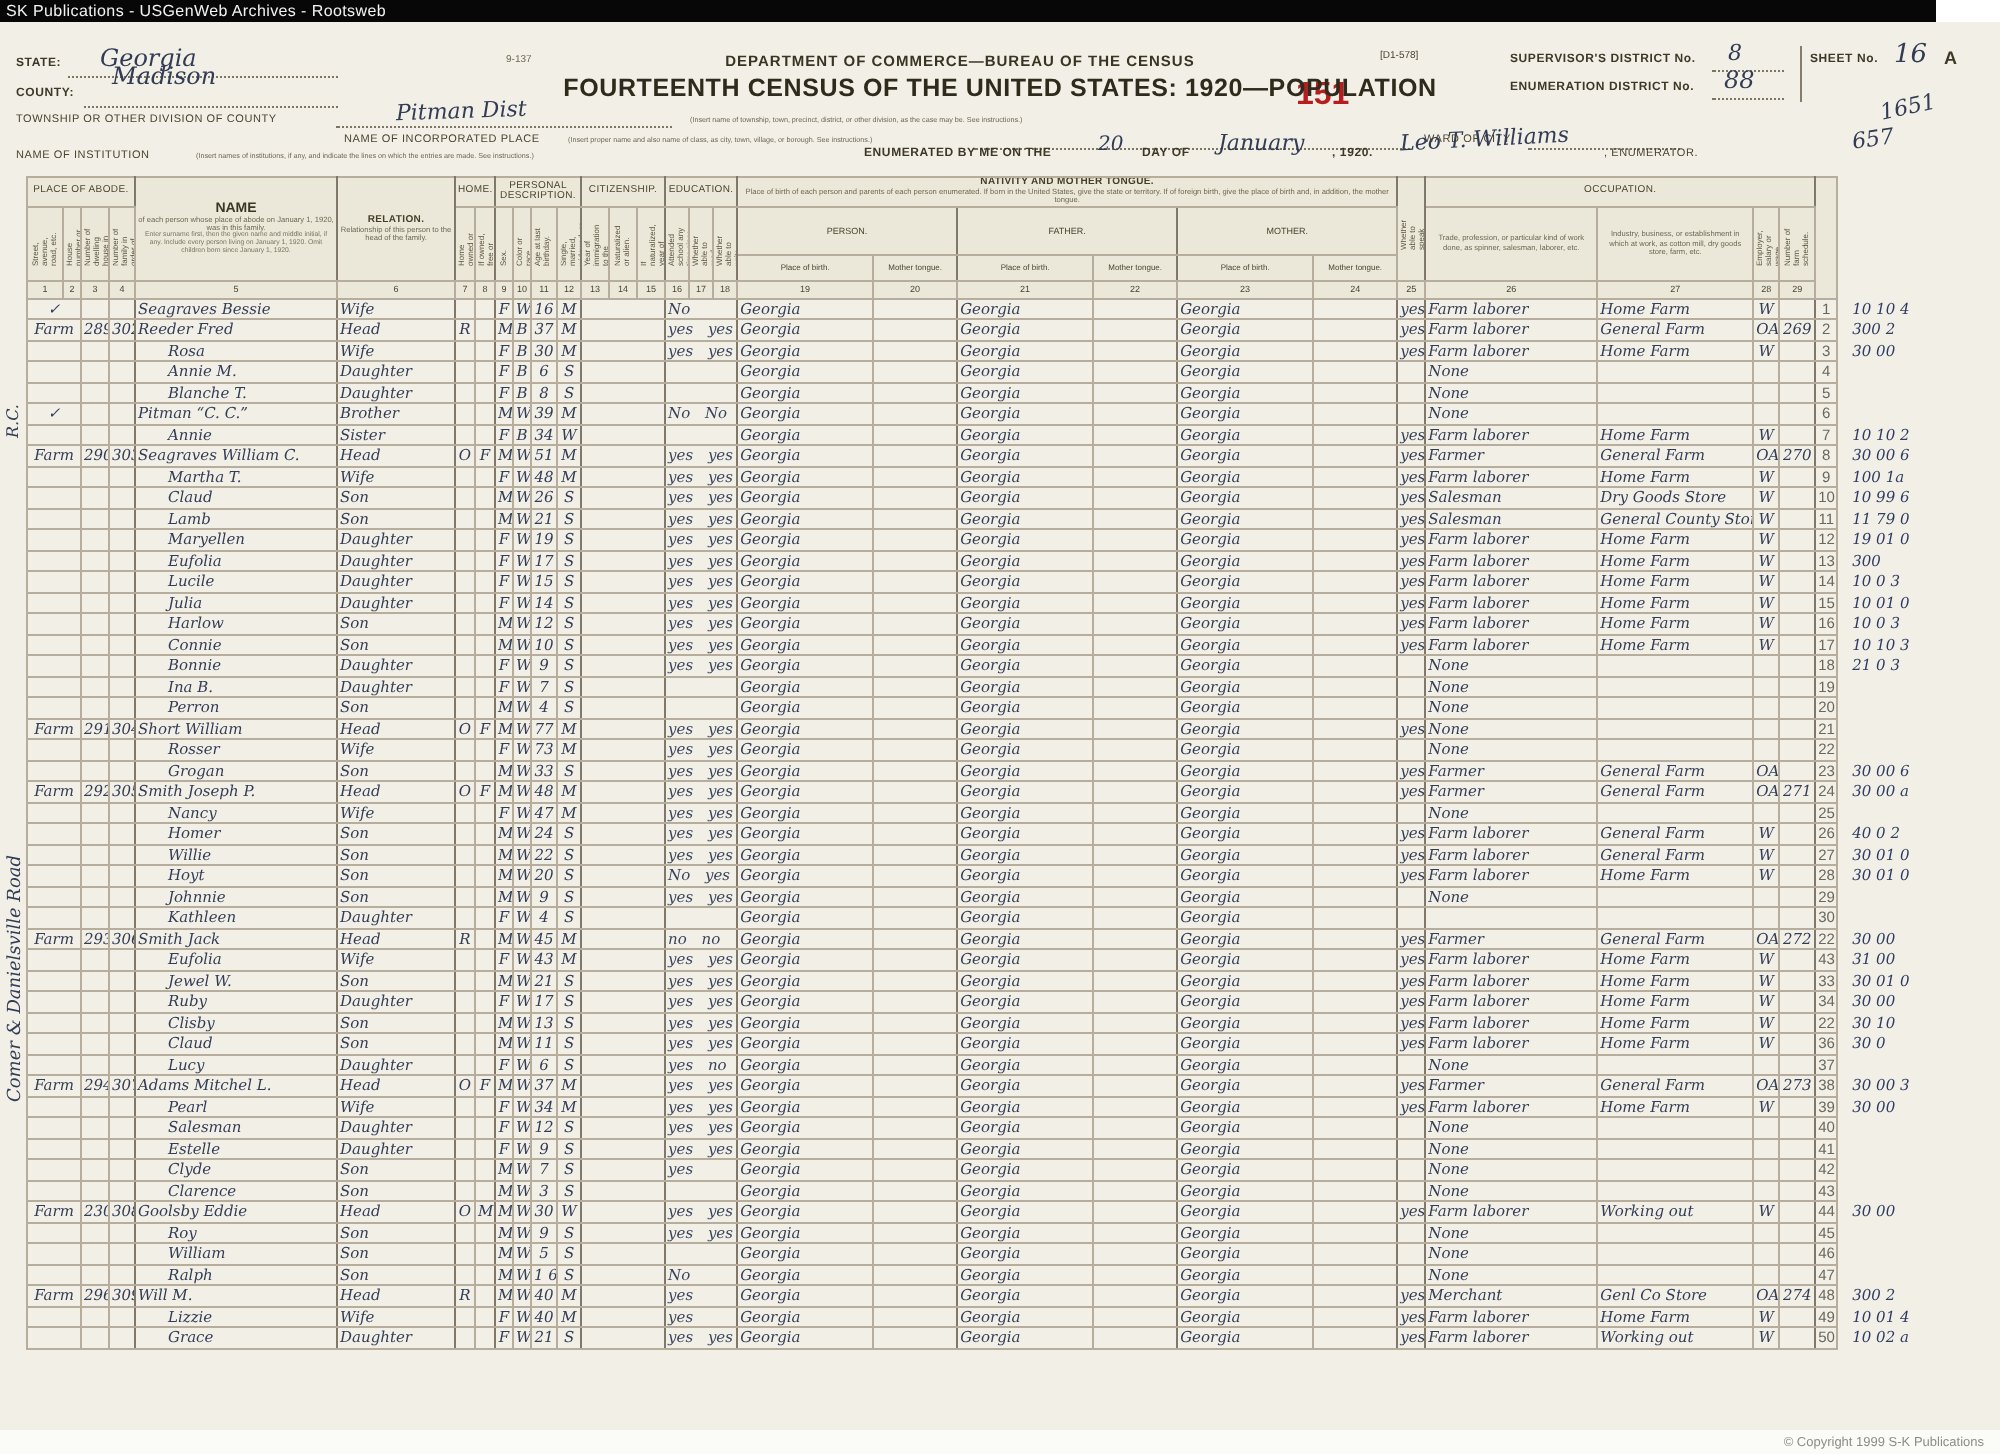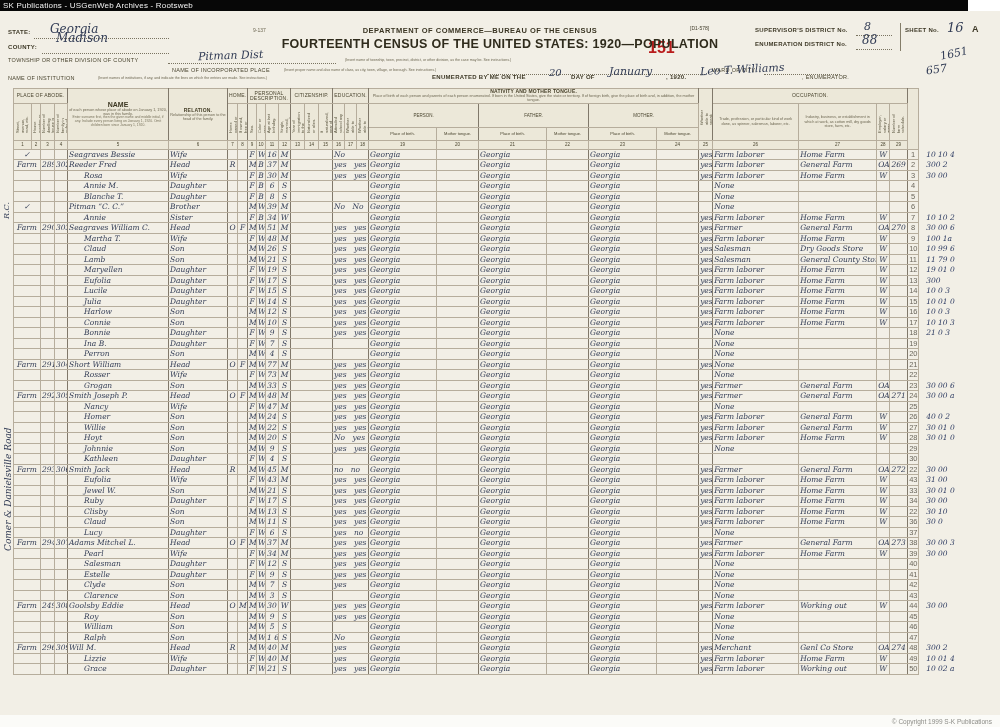--- a/index.html
+++ b/index.html
@@ -1534,21 +1534,21 @@
           <td class="hw c gb eng"></td>
           <td class="hw">None</td>
           <td class="hw"></td>
           <td class="hw c cls"></td>
           <td class="hw c gb"></td>
           <td class="line">43</td>
           <td class="hw code"></td>
         </tr>
         <tr>
           <td colspan="2" class="hw c">Farm</td>
-          <td class="hw c">249</td>
+          <td class="hw c">230</td>
           <td class="hw c gb">308</td>
           <td class="hw gb">Goolsby Eddie</td>
           <td class="hw gb">Head</td>
           <td class="hw c">O</td>
           <td class="hw c gb">M</td>
           <td class="hw c">M</td>
           <td class="hw c">W</td>
           <td class="hw c">30</td>
           <td class="hw c gb">W</td>
           <td colspan="3" class="gb"></td>

